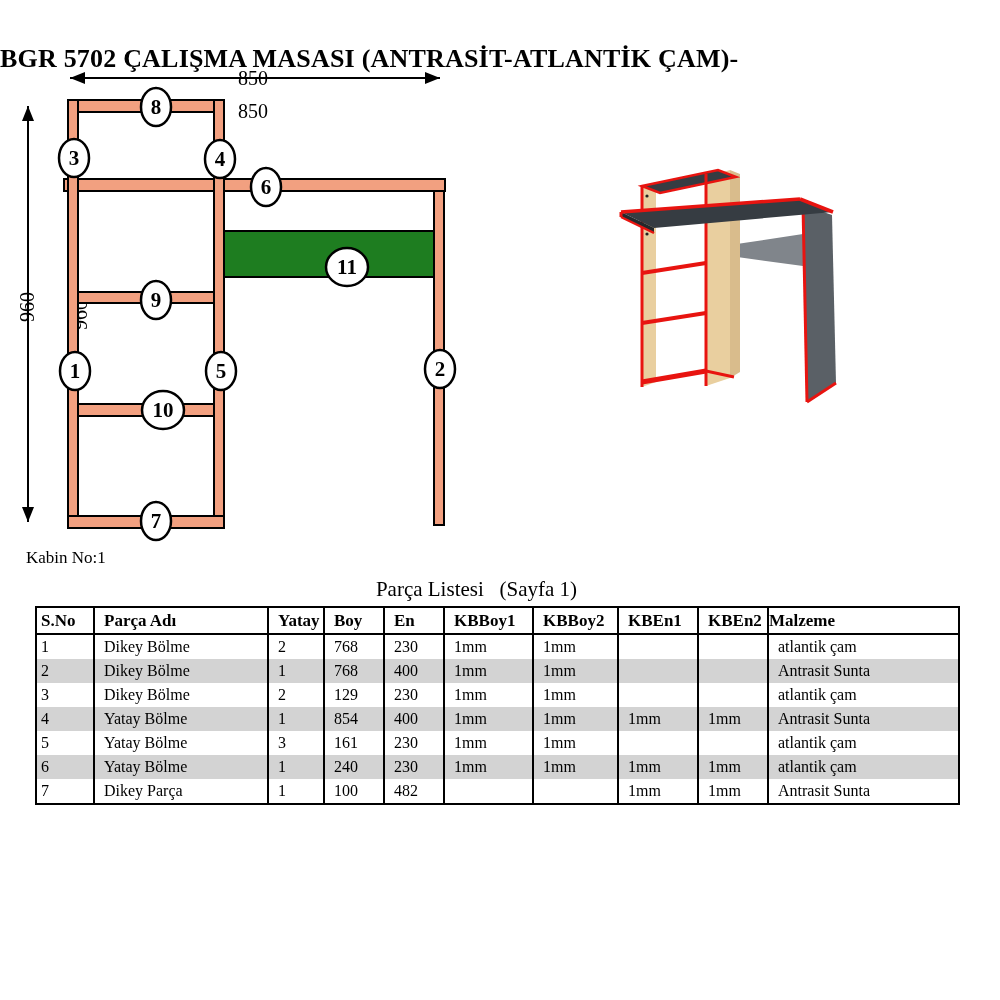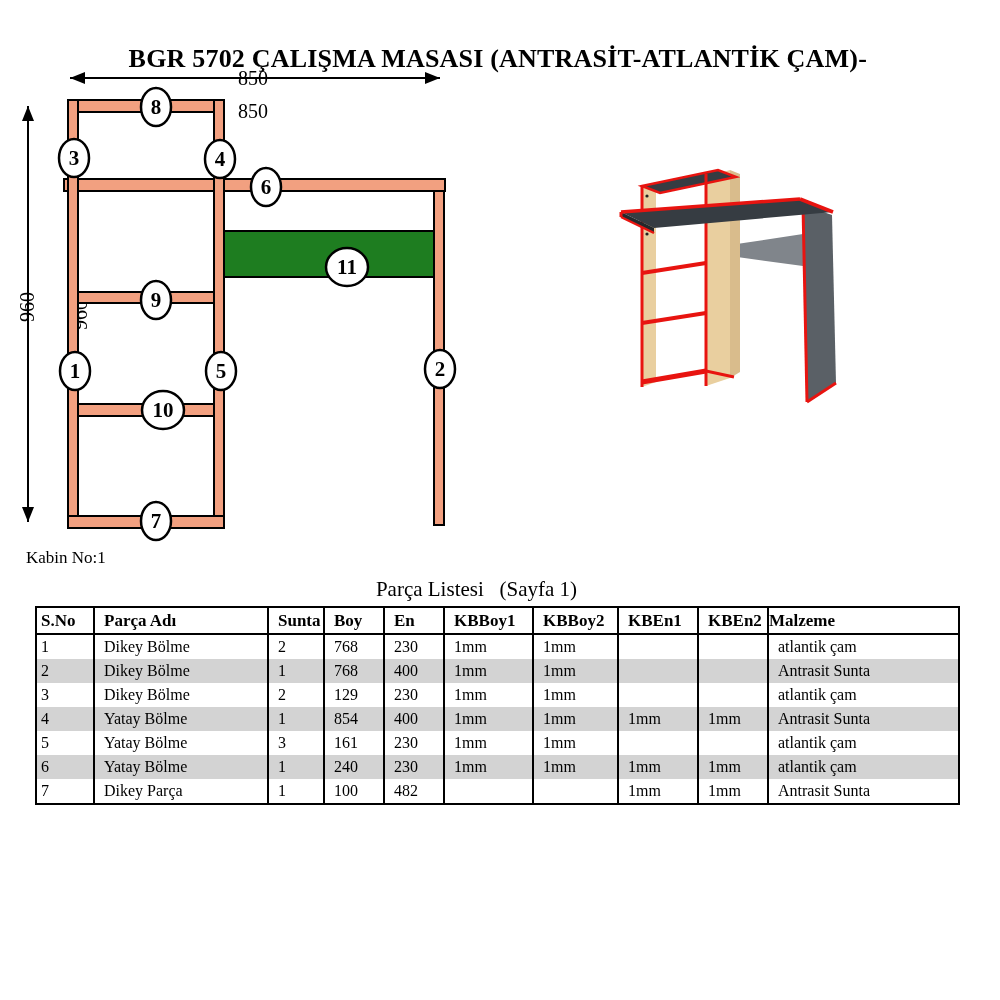--- a/index.html
+++ b/index.html
@@ -1,19 +1,19 @@
 <!DOCTYPE html>
 <html style="--panel: #F2A080; --green: #1E7D20; --red: #E81410; --wood: #E9CF9F; --wood2: #D9BC8C; --anth: #363C42; --leg: #5A6066; --rail: #80858B; --row-shade: #D3D3D3;"><head>
 <meta charset="utf-8">
 <style>
   html,body{margin:0;padding:0;background:#fff;}
   .page{position:relative;width:1000px;height:1000px;background:#fff;overflow:hidden;
         font-family:"Liberation Serif",serif;color:#000;}
   .doc-title{position:absolute;top:44px;left:0;width:892px;padding-right:25px;box-sizing:border-box;
-             text-align:right;font-size:26px;font-weight:bold;letter-spacing:0.2px;}
+             text-align:left;font-size:26px;font-weight:bold;letter-spacing:0.2px;}
   .drawing-svg{position:absolute;top:0;left:0;}
   .render-svg{position:absolute;top:150px;left:590px;}
   .cabin-note{position:absolute;top:548px;left:26px;font-size:17px;font-family:Liberation Serif, serif;}
   .list-title{position:absolute;top:577px;left:35px;width:923px;text-align:center;
               padding-right:40px;box-sizing:border-box;font-size:21px;font-weight:normal;}
   .parts-table{position:absolute;top:606px;left:35px;width:923px;border-collapse:collapse;
                table-layout:fixed;font-size:16px;}
   .parts-table th,.parts-table td{border-left:2px solid #000;border-right:2px solid #000;
                padding:0 0 0 9px;text-align:left;white-space:nowrap;overflow:hidden;}
   .parts-table thead th{border-top:2px solid #000;border-bottom:2px solid #000;
@@ -144,21 +144,21 @@
         <col style="width: 89px;">
         <col style="width: 85px;">
         <col style="width: 80px;">
         <col style="width: 70px;">
         <col style="width: 191px;">
       </colgroup>
     <thead>
         <tr>
           <th>S.No</th>
           <th>Parça Adı</th>
-          <th>Sunta</th>
+          <th>Yatay</th>
           <th>Boy</th>
           <th>En</th>
           <th>KBBoy1</th>
           <th>KBBoy2</th>
           <th>KBEn1</th>
           <th>KBEn2</th>
           <th>Malzeme</th>
         </tr>
       </thead>
     <tbody>

